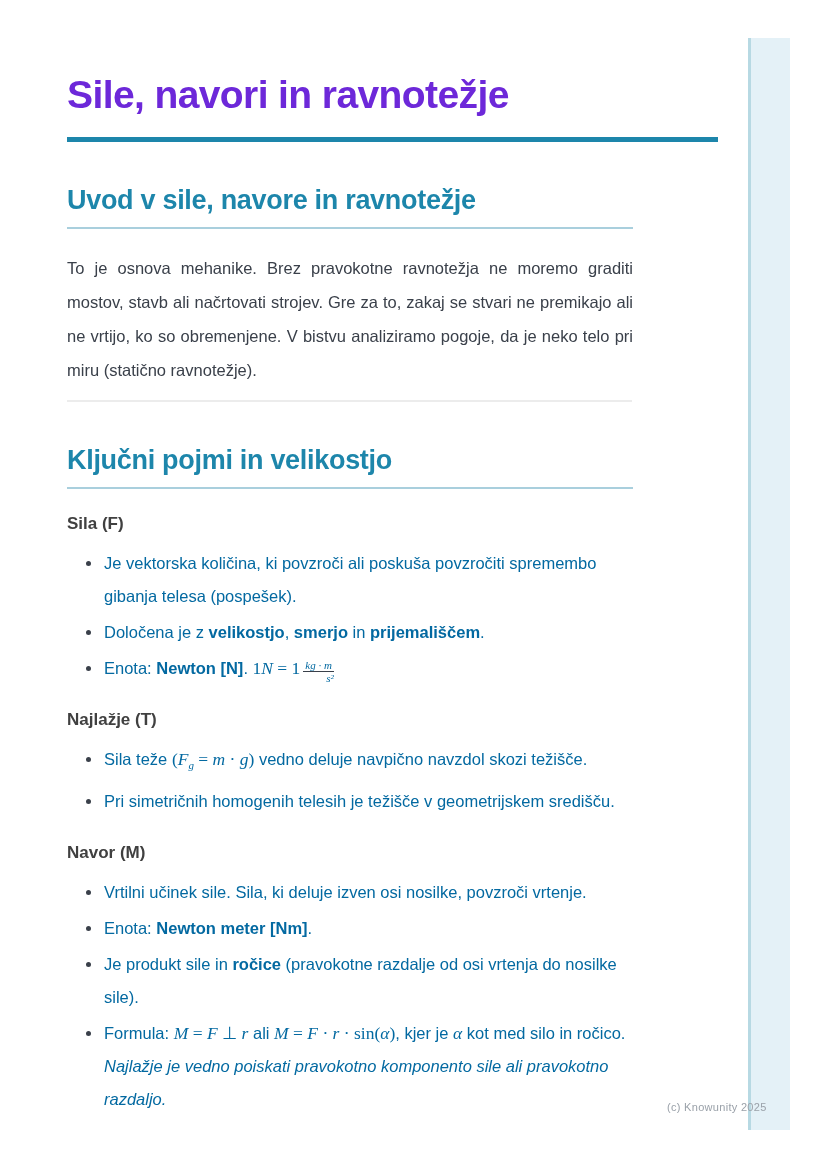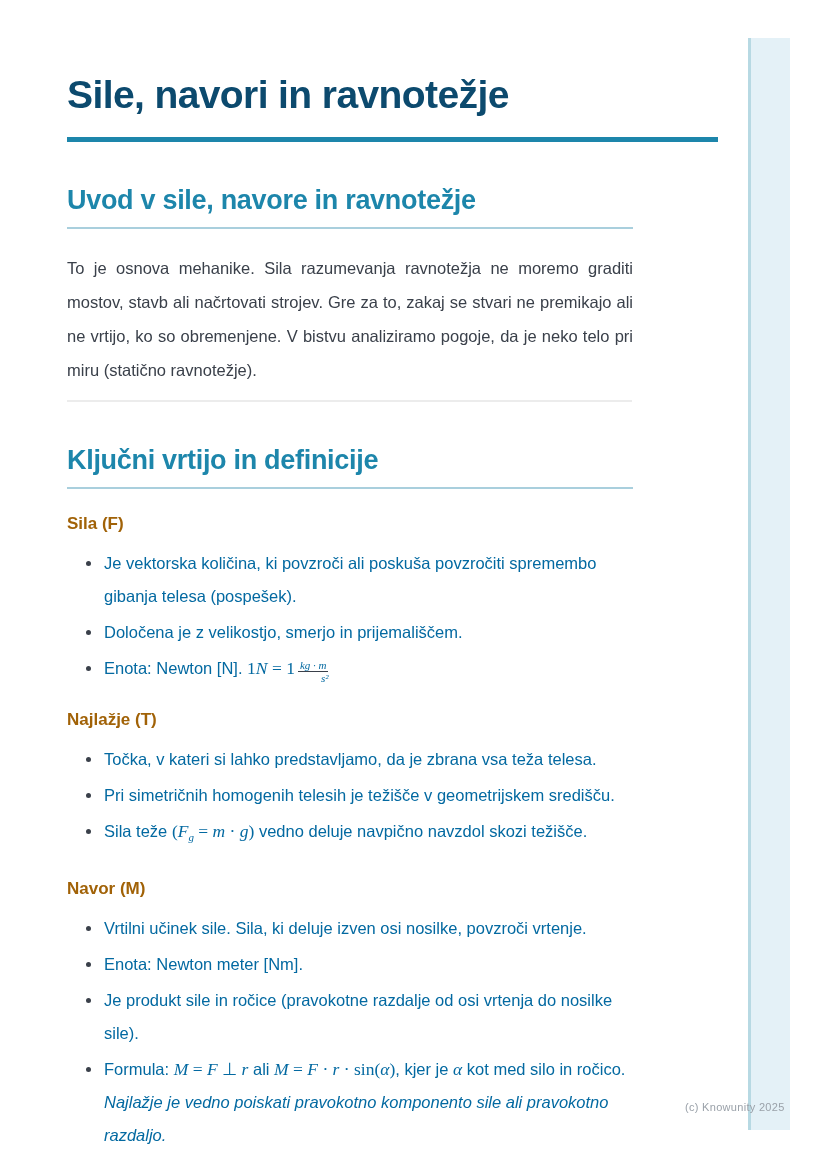--- a/index.html
+++ b/index.html
@@ -5,56 +5,56 @@
   html,body{margin:0;padding:0;}
   body{
     width:828px;height:1171px;background:#ffffff;position:relative;overflow:hidden;
     font-family:"Liberation Sans",sans-serif;color:#3a404a;
   }
   .side-strip{
     position:absolute;left:748px;top:38px;width:42px;height:1092px;
     background:#e4f1f7;border-left:3px solid #b7d9e3;box-sizing:border-box;z-index:0;
   }
   .watermark{
-    position:absolute;left:685px;top:1101px;z-index:3;
+    position:absolute;left:667px;top:1101px;z-index:3;
     font-size:11px;color:#9aa1a9;letter-spacing:0.3px;white-space:nowrap;
   }
   .doc{position:absolute;left:67px;top:0;width:651px;z-index:1;}
   h1.page-title{
     margin:73px 0 0 0;padding:0 0 20px 0;
     font-size:39px;line-height:1.12;font-weight:800;letter-spacing:-0.6px;
-    color:#0c4a6e;border-bottom:5px solid #1d86ab;
+    color:#6d28d9;border-bottom:5px solid #1d86ab;
   }
   .inner{width:566px;}
   h2.section-heading{
     margin:42px 0 0 0;padding:0 0 11px 0;
     font-size:27px;line-height:1.2;font-weight:700;letter-spacing:-0.3px;
     color:#1d86ab;border-bottom:2px solid #a9cfdd;
   }
   p.intro-paragraph{
     margin:22px 0 0 0;font-size:16.5px;line-height:34px;
     text-align:justify;color:#3a404a;
   }
   .section-divider{
     border:none;border-top:2px solid #ececec;margin:13px 0 0 0;width:565px;height:0;
   }
   h3.term-heading{
-    margin:25px 0 13px 0;font-size:17px;font-weight:700;color:#a16207;
+    margin:25px 0 13px 0;font-size:17px;font-weight:700;color:#404040;
   }
   ul.bullet-list{
     list-style:none;margin:0 0 6px 0;padding:0 0 0 37px;
   }
   ul.bullet-list li{
     position:relative;font-size:16.5px;line-height:33px;margin:0 0 3px 0;color:#0369a1;
   }
   ul.bullet-list li::before{
     content:"";position:absolute;left:-18px;top:14px;width:5px;height:5px;
     border-radius:50%;background:#3a404a;
   }
-  .b{font-weight:400;}
+  .b{font-weight:700;}
   .i{font-style:italic;}
   .m{font-family:"Liberation Serif",serif;font-size:17.5px;}
   .mi{font-family:"Liberation Serif",serif;font-style:italic;font-size:17.5px;}
   .sub{font-size:11px;vertical-align:-4px;}
   .mi.sub{font-size:11px;}
   .frac{
     display:inline-block;vertical-align:-8px;text-align:right;
     font-family:"Liberation Serif",serif;font-style:italic;
     font-size:11px;line-height:1.15;margin-left:3px;
   }
@@ -68,38 +68,37 @@
 
 <div class="watermark">(c) Knowunity 2025</div>
 
 <div class="doc">
 
   <h1 class="page-title">Sile, navori in ravnotežje</h1>
 
   <div class="inner">
 
     <h2 class="section-heading">Uvod v sile, navore in ravnotežje</h2>
-    <p class="intro-paragraph">To je osnova mehanike. Sila razumevanja ravnotežja ne moremo graditi mostov, stavb ali načrtovati strojev. Gre za to, zakaj se stvari ne premikajo ali ne vrtijo, ko so obremenjene. V bistvu analiziramo pogoje, da je neko telo pri miru (statično ravnotežje).</p>
+    <p class="intro-paragraph">To je osnova mehanike. Brez pravokotne ravnotežja ne moremo graditi mostov, stavb ali načrtovati strojev. Gre za to, zakaj se stvari ne premikajo ali ne vrtijo, ko so obremenjene. V bistvu analiziramo pogoje, da je neko telo pri miru (statično ravnotežje).</p>
 
     <hr class="section-divider">
 
-    <h2 class="section-heading">Ključni vrtijo in definicije</h2>
+    <h2 class="section-heading">Ključni pojmi in velikostjo</h2>
 
     <h3 class="term-heading">Sila (F)</h3>
     <ul class="bullet-list">
       <li><span>Je vektorska količina, ki povzroči ali poskuša povzročiti spremembo gibanja telesa (pospešek).</span></li>
       <li><span>Določena je z </span><span class="b">velikostjo</span><span>, </span><span class="b">smerjo</span><span> in </span><span class="b">prijemališčem</span><span>.</span></li>
       <li><span>Enota: </span><span class="b">Newton [N]</span><span>. </span><span class="m">1</span><span class="mi">N</span><span class="m"> = 1</span><span class="frac"><span class="num">kg · m</span><span class="den">s²</span></span></li>
     </ul>
 
     <h3 class="term-heading">Najlažje (T)</h3>
     <ul class="bullet-list">
-      <li><span>Točka, v kateri si lahko predstavljamo, da je zbrana vsa teža telesa.</span></li>
+      <li><span>Sila teže </span><span class="m">(</span><span class="mi">F</span><span class="mi sub">g</span><span class="m"> = </span><span class="mi">m</span><span class="m"> · </span><span class="mi">g</span><span class="m">)</span><span> vedno deluje navpično navzdol skozi težišče.</span></li>
       <li><span>Pri simetričnih homogenih telesih je težišče v geometrijskem središču.</span></li>
-      <li><span>Sila teže </span><span class="m">(</span><span class="mi">F</span><span class="mi sub">g</span><span class="m"> = </span><span class="mi">m</span><span class="m"> · </span><span class="mi">g</span><span class="m">)</span><span> vedno deluje navpično navzdol skozi težišče.</span></li>
     </ul>
 
     <h3 class="term-heading">Navor (M)</h3>
     <ul class="bullet-list">
       <li><span>Vrtilni učinek sile. Sila, ki deluje izven osi nosilke, povzroči vrtenje.</span></li>
       <li><span>Enota: </span><span class="b">Newton meter [Nm]</span><span>.</span></li>
       <li><span>Je produkt sile in </span><span class="b">ročice</span><span> (pravokotne razdalje od osi vrtenja do nosilke sile).</span></li>
       <li><span>Formula: </span><span class="mi">M</span><span class="m"> = </span><span class="mi">F</span><span class="m"> ⊥ </span><span class="mi">r</span><span> ali </span><span class="mi">M</span><span class="m"> = </span><span class="mi">F</span><span class="m"> · </span><span class="mi">r</span><span class="m"> · </span><span class="m">sin(</span><span class="mi">α</span><span class="m">)</span><span>, kjer je </span><span class="mi">α</span><span> kot med silo in ročico. </span><span class="i">Najlažje je vedno poiskati pravokotno komponento sile ali pravokotno razdaljo.</span></li>
     </ul>
 

